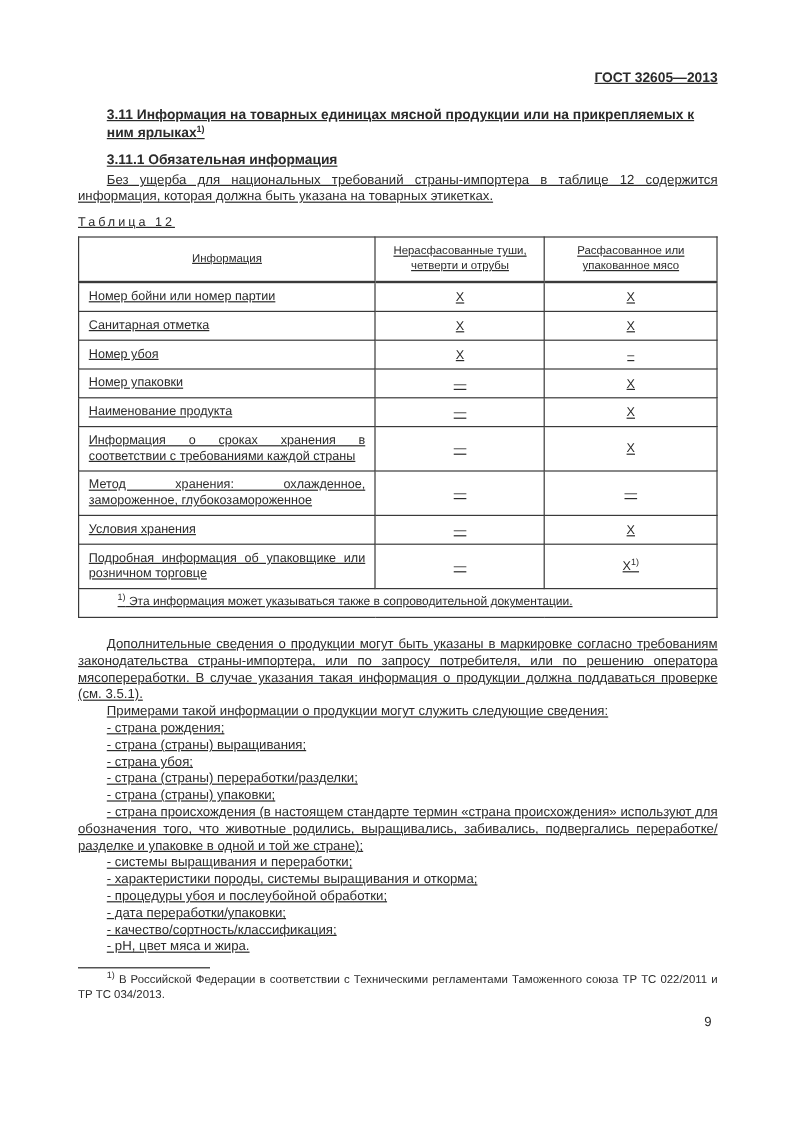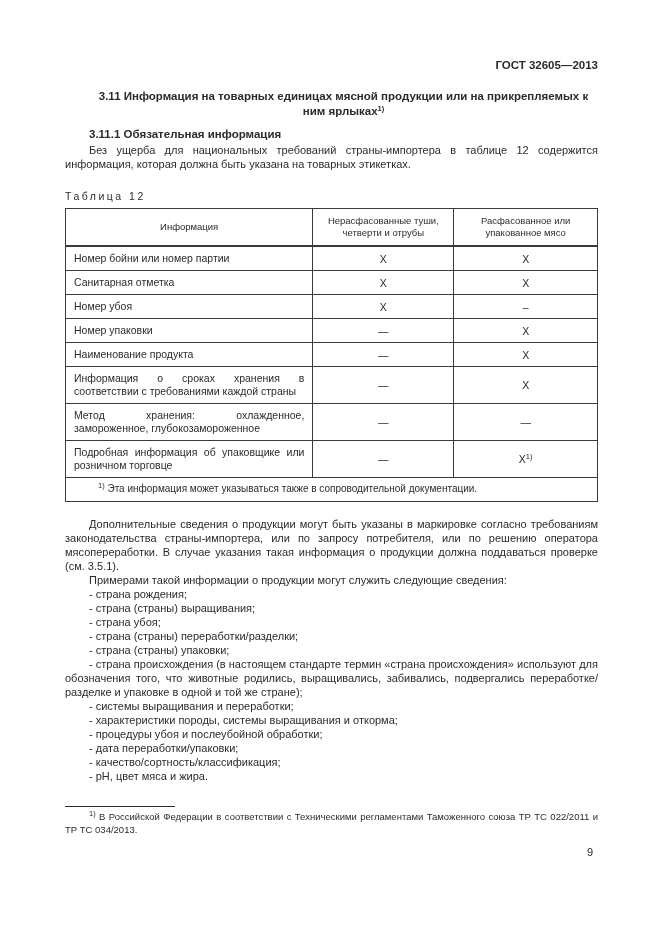--- a/index.html
+++ b/index.html
@@ -10,35 +10,36 @@
     width: 661px;
     height: 935px;
     background: #ffffff;
     overflow: hidden;
   }
   .content {
     position: absolute;
     left: 65px;
     top: 0;
     width: 533px;
+    text-decoration: underline;
   }
   .doc-header {
     margin-top: 58px;
     text-align: right;
     font-weight: bold;
     font-size: 11.5px;
     line-height: 14px;
   }
   .h-section {
     margin-top: 17px;
     margin-left: 24px;
     font-weight: bold;
     font-size: 11.5px;
     line-height: 14.5px;
-    text-align: center;
+    text-align: left;
   }
   .h-sub {
     margin-top: 9px;
     margin-left: 24px;
     font-weight: bold;
     font-size: 11.5px;
     line-height: 14px;
   }
   .para {
     font-size: 11px;
@@ -46,21 +47,21 @@
     text-align: justify;
     text-indent: 24px;
   }
   .para.first { margin-top: 2px; }
   sup.fn {
     font-size: 7.5px;
     line-height: 0;
     vertical-align: 4px;
   }
   .table-label {
-    margin-top: 19px;
+    margin-top: 8px;
     font-size: 10.5px;
     letter-spacing: 2.5px;
   }
   table.gost {
     margin-top: 6px;
     width: 100%;
     border-collapse: collapse;
     table-layout: fixed;
   }
   table.gost th, table.gost td {
@@ -181,20 +182,25 @@
           </tr>
           <tr>
             <td class="cell-info">Информация о сроках хранения в соответствии с требованиями каждой страны</td>
             <td class="cell-mark">—</td>
             <td class="cell-mark">Х</td>
           </tr>
           <tr>
             <td class="cell-info">Метод хранения: охлажденное, замороженное, глубокозамороженное</td>
             <td class="cell-mark">—</td>
             <td class="cell-mark">—</td>
+          </tr>
+          <tr>
+            <td class="cell-info">Условия хранения</td>
+            <td class="cell-mark">—</td>
+            <td class="cell-mark">Х</td>
           </tr>
           <tr>
             <td class="cell-info">Подробная информация об упаковщике или розничном торговце</td>
             <td class="cell-mark">—</td>
             <td class="cell-mark">Х<sup class="fn">1)</sup></td>
           </tr>
         </tbody>
       <tbody>
         <tr>
           <td class="cell-footnote" colspan="3"><span class="indent"></span><sup class="fn">1)</sup><span> Эта информация может указываться также в сопроводительной документации.</span></td>

